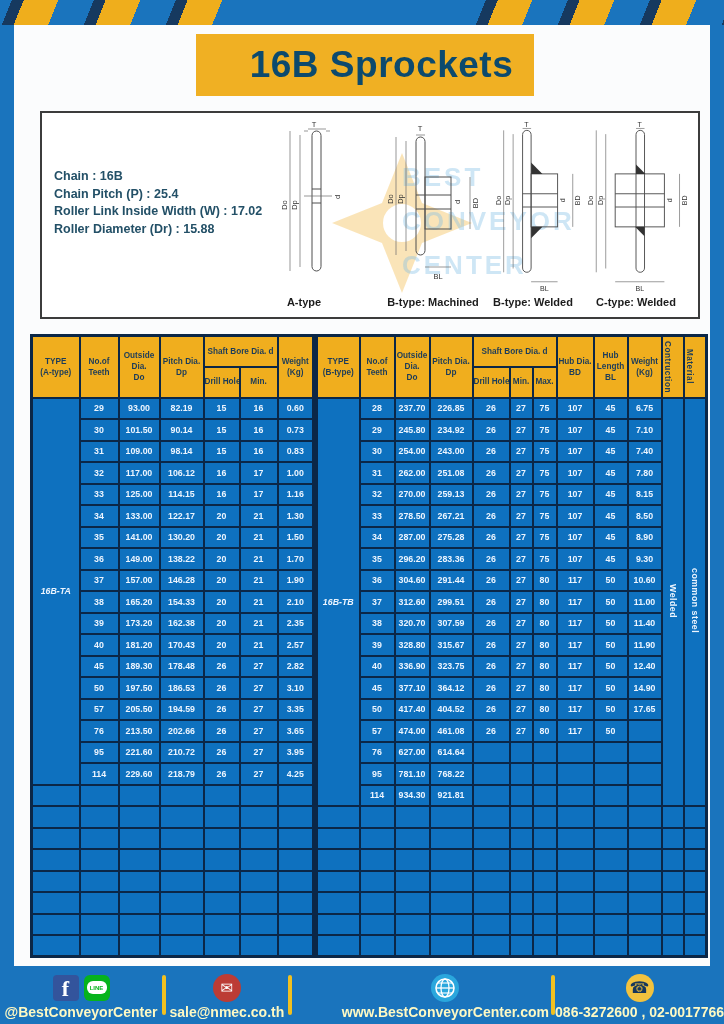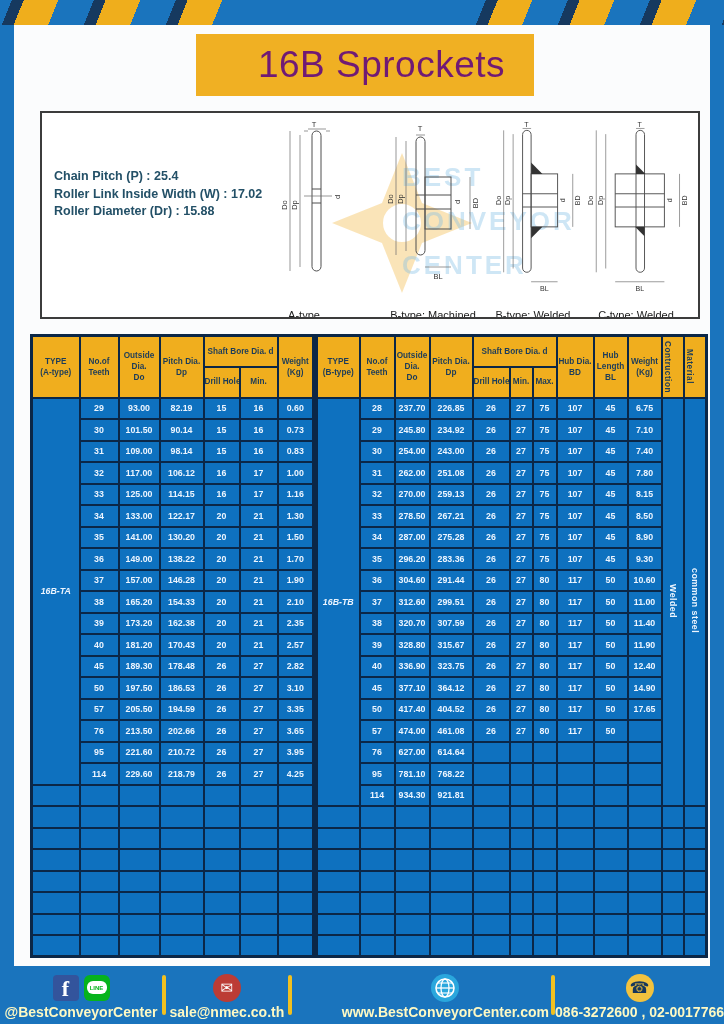--- a/index.html
+++ b/index.html
@@ -19,21 +19,21 @@
     background: repeating-linear-gradient(112deg,
       rgba(0,0,0,0) 0 11px, #16395f 11px 22px, #efae1c 22px 54px, rgba(0,0,0,0) 54px 76px); }
 
   .page {
     position:absolute; left:14px; top:25px; width:696px; height:941px;
     background:#fbfcfd;
   }
   .banner {
     position:absolute; left:182px; top:9px; width:338px; height:62px;
     background:#f0b023; display:flex; align-items:center; justify-content:center;
-    color:#701a75; font-size:37px; font-weight:normal; letter-spacing:0.5px;padding-left:33px;
+    color:#0c4a6e; font-size:37px; font-weight:bold; letter-spacing:0.5px;padding-left:33px;
   }
   
   .spec-panel {
     position:absolute; left:26px; top:86px; width:660px; height:208px;
     background:#ffffff; border:2px solid #3c3c3c; overflow:hidden;
   }
   .spec-lines { position:absolute; left:12px; top:55px; z-index:3; }
   .spec-lines div {
     font-size:12.5px; font-weight:bold; color:#235067; line-height:17.5px; white-space:nowrap;
   }
@@ -41,21 +41,21 @@
     position:absolute; left:360px; top:42px; z-index:1; text-align:left;
     font-size:26px; font-weight:bold; letter-spacing:3px; line-height:44px;
     color:rgba(125,190,230,0.38);
   }
   .watermark-blob { position:absolute; left:280px; top:30px; z-index:1; opacity:0.30; }
   .fig { position:absolute; z-index:2; text-align:center; }
   .fig-a  { left:212px; top:6px;  width:100px; }
   .fig-b1 { left:336px; top:6px;  width:110px; }
   .fig-b2 { left:436px; top:6px;  width:110px; }
   .fig-c  { left:536px; top:6px;  width:116px; }
-  .fig .caption { font-size:11px; color:#1c1c1c; margin-top:14px; font-weight:normal; }
+  .fig .caption { font-size:11px; color:#1c1c1c; margin-top:1px; font-weight:bold; }
   .fig svg { display:block; margin:0 auto; }
   .dwg { stroke:#4f4f4f; stroke-width:1; fill:none; }
   .dwg-dim { stroke:#6a6a6a; stroke-width:0.7; fill:none; }
   .dwg-label { font-size:7.5px; fill:#333; font-family:"Liberation Sans",sans-serif; }
   .weld { fill:#333; stroke:none; }
 
   
   .tbl { position:absolute; top:309px; border-collapse:collapse; table-layout:fixed;
          background:#0e71bf; border:3px solid #0b2747; }
   .tbl-a { left:16px;  width:282px; }
@@ -109,20 +109,21 @@
       <circle cx="80" cy="80" r="22" fill="#ffffff"></circle>
       <circle cx="80" cy="80" r="22" fill="none" stroke="#f0a818" stroke-width="6"></circle>
     </svg>
     <div class="watermark-text">
       <div>BEST</div>
       <div>CONVEYOR</div>
       <div>CENTER</div>
     </div>
 
     <div class="spec-lines">
+      <div>Chain  :  16B</div>
       <div>Chain Pitch (P)  :  25.4</div>
       <div>Roller Link Inside Width (W)  :  17.02</div>
       <div>Roller Diameter (Dr)  : 15.88</div>
     </div>
 
     <div class="fig fig-a">
       <svg width="100" height="176" viewBox="0 0 100 176">
         <text class="dwg-label" x="60" y="8" text-anchor="middle">T</text>
         <path class="dwg-dim" d="M54 12 H50 M72 12 H76 M54 10 L72 10"></path>
         <rect class="dwg" x="58" y="12" width="9" height="140" rx="4.5"></rect>

